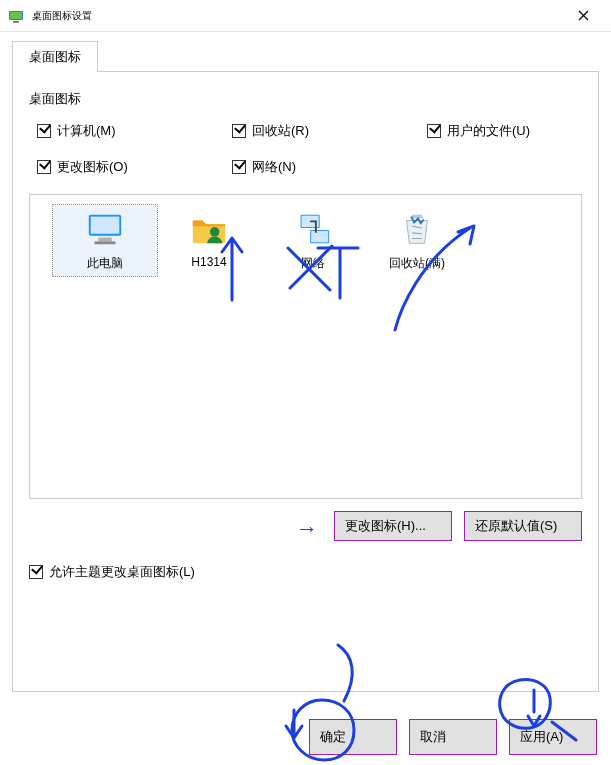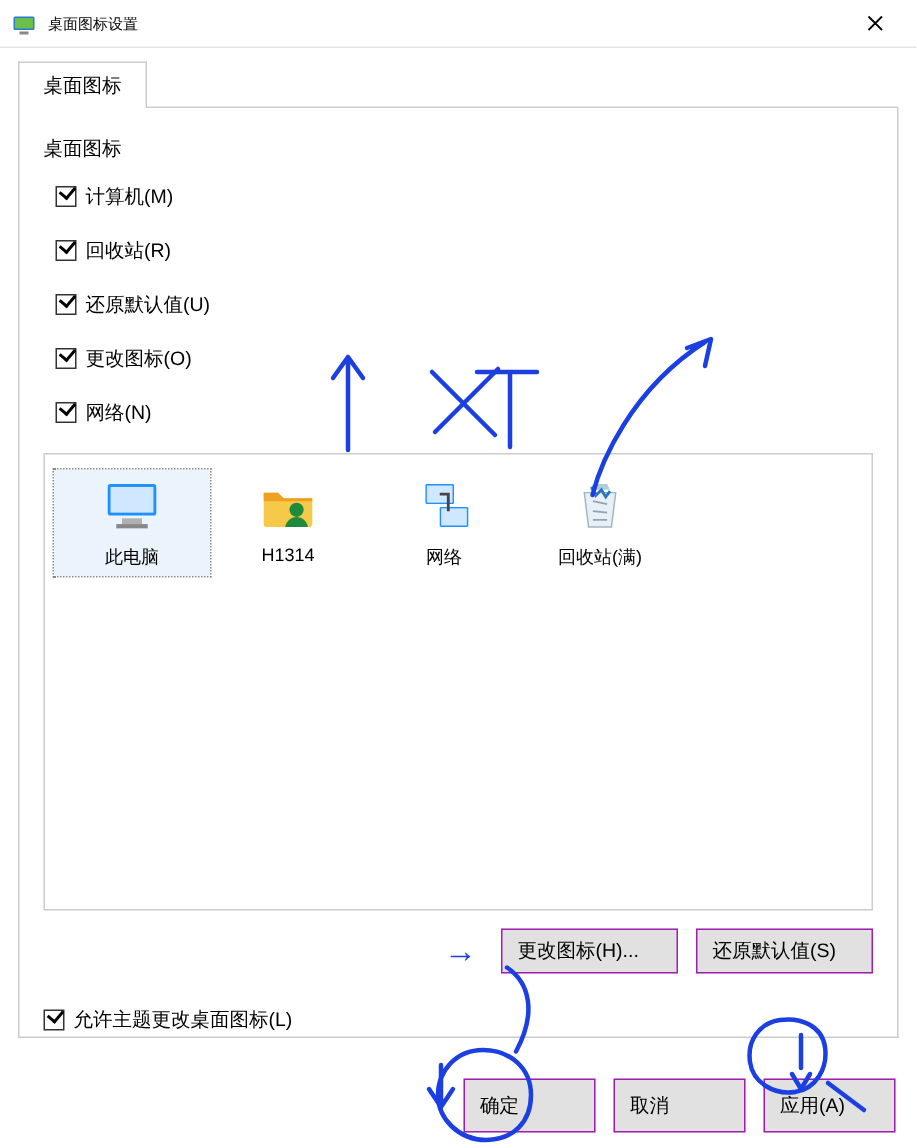--- a/index.html
+++ b/index.html
@@ -46,21 +46,21 @@
     .tab-content {
       border: 1px solid #ccc;
       border-top: none;
       padding: 18px 16px 16px 16px;
       height: 620px;
       position: relative;
     }
     .group-label { font-size: 13px; margin-bottom: 14px; }
     .checkbox-grid {
       display: grid;
-      grid-template-columns: 1fr;
+      grid-template-columns: 1fr 1fr 1fr;
       row-gap: 18px;
       column-gap: 40px;
       padding-left: 8px;
       margin-bottom: 8px;
     }
     .cb-item { display: flex; align-items: center; gap: 6px; }
     .cb { width: 14px; height: 14px; border: 1px solid #333; background:#fff; position: relative; display:inline-block;}
     .cb.checked::after {
       content: "";
       position: absolute;
@@ -80,20 +80,21 @@
     .icon-row { display: flex; gap: 0; }
     .icon-cell {
       width: 104px;
       text-align: center;
       padding: 4px 2px;
       cursor: pointer;
     }
     .icon-cell.selected {
       outline: 1px dotted #888;
       background: rgba(0,120,215,0.08);
+      margin-left: 17px;
     }
     .icon-img { width: 40px; height: 40px; margin: 0 auto 6px auto; display:flex; align-items:center; justify-content:center;}
     .icon-label { font-size: 12px; }
     .btn-row {
       display: flex;
       justify-content: flex-end;
       gap: 12px;
       margin-top: 12px;
       align-items:center;
     }
@@ -149,21 +150,21 @@
       <label class="cb-item">
         <span class="cb checked"></span>
         <span>计算机(M)</span>
       </label>
       <label class="cb-item">
         <span class="cb checked"></span>
         <span>回收站(R)</span>
       </label>
       <label class="cb-item">
         <span class="cb checked"></span>
-        <span>还原默认值(U)</span>
+        <span>用户的文件(U)</span>
       </label>
       <label class="cb-item">
         <span class="cb checked"></span>
         <span>更改图标(O)</span>
       </label>
       <label class="cb-item">
         <span class="cb checked"></span>
         <span>网络(N)</span>
       </label>
     </div>

